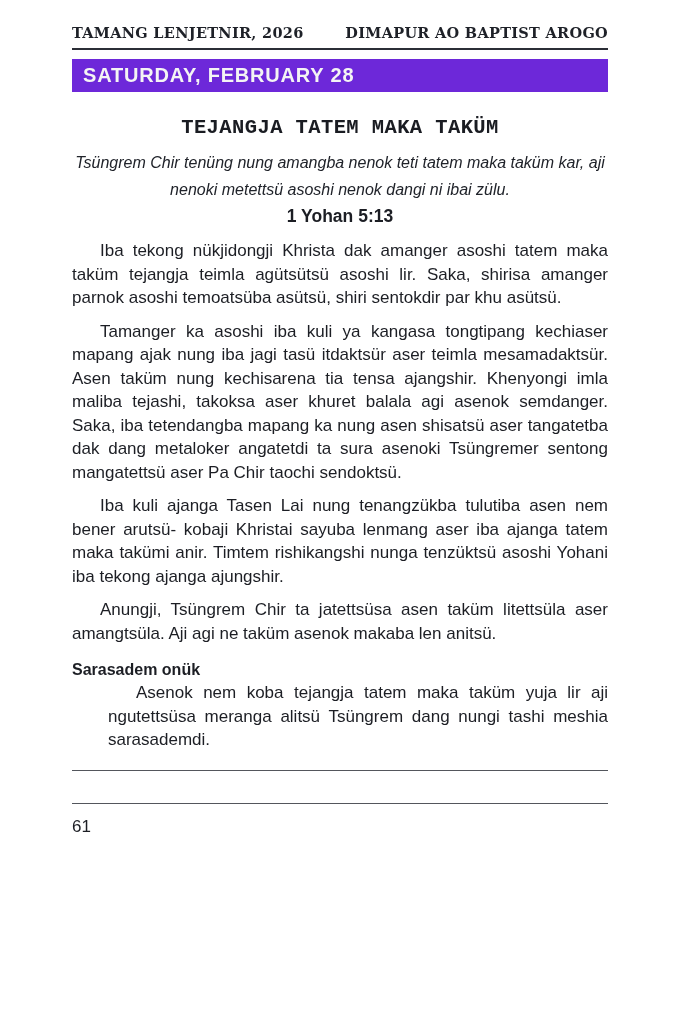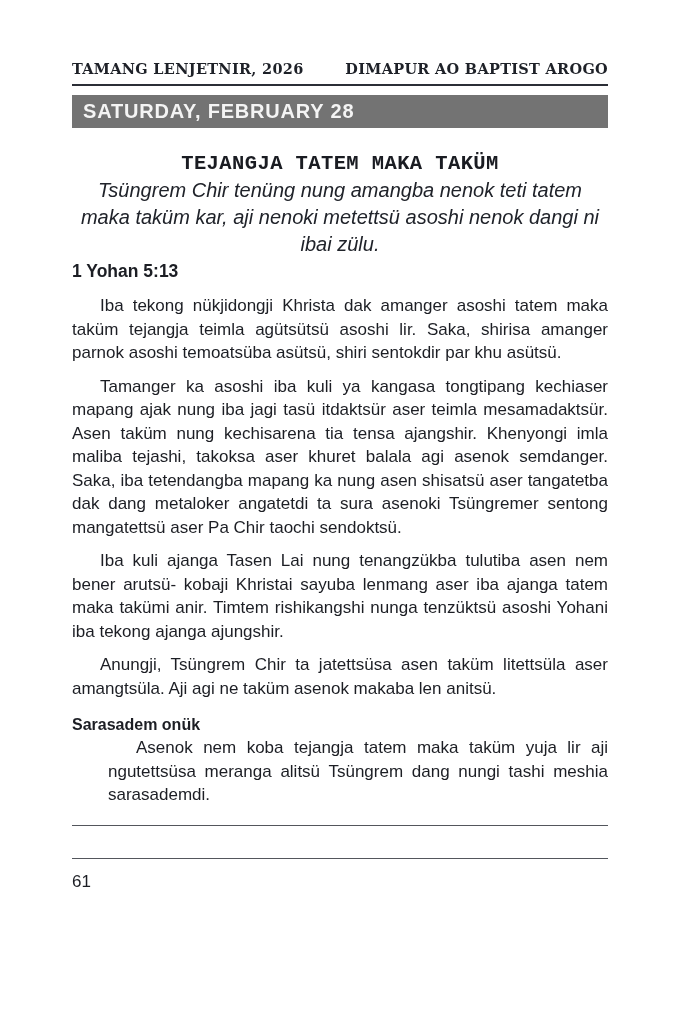--- a/index.html
+++ b/index.html
@@ -6,65 +6,65 @@
   html, body { background: #ffffff; }
   body {
     width: 680px;
     height: 1024px;
     overflow: hidden;
     font-family: "Liberation Sans", sans-serif;
     color: #1c1e24;
     position: relative;
   }
   .page {
-    padding: 60px 72px 0 72px;
+    padding: 24px 72px 0 72px;
     width: 680px;
     height: 916px;
   }
   .running-header {
     display: flex;
     justify-content: space-between;
     align-items: flex-end;
     font-family: "DejaVu Serif", serif;
     font-weight: 700;
     font-size: 14.5px;
     letter-spacing: 0.3px;
     color: #1e2128;
     padding-bottom: 7px;
     border-bottom: 2.5px solid #2b2e36;
   }
   .date-banner {
     margin-top: 9px;
-    background: #737373;
+    background: #6d28d9;
     color: #f4f4f4;
     font-weight: 700;
     font-size: 20px;
     letter-spacing: 0.8px;
     padding: 5px 11px 6px 11px;
     line-height: 22px;
   }
   .lesson-title {
     margin-top: 24px;
     text-align: center;
     font-weight: 700;
     font-size: 20.5px;
     letter-spacing: 0.4px;
     color: #1a1c22;
     font-family: Liberation Mono, monospace;
   }
   .verse-text {
-    margin-top: 2px;
+    margin-top: 10px;
     text-align: center;
     font-style: italic;
-    font-size: 20px;
+    font-size: 16px;
     line-height: 27px;
     color: #20232a;
   }
   .verse-ref {
-    text-align: left;
+    text-align: center;
     font-weight: 700;
     font-size: 17.5px;
     line-height: 25px;
     margin-top: 1px;
   }
   .body-block { margin-top: 5px; }
   .body-para {
     font-size: 17px;
     line-height: 23.5px;
     text-align: justify;

